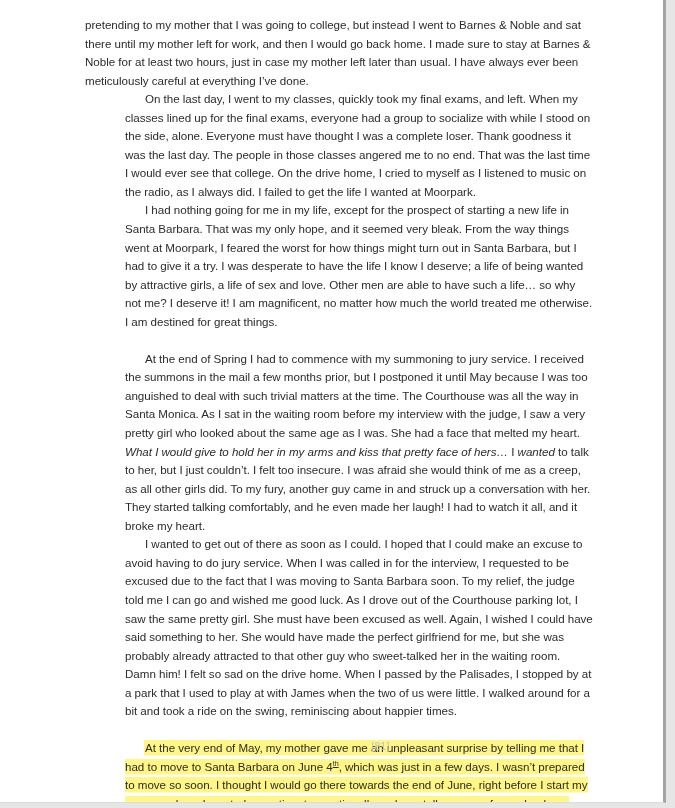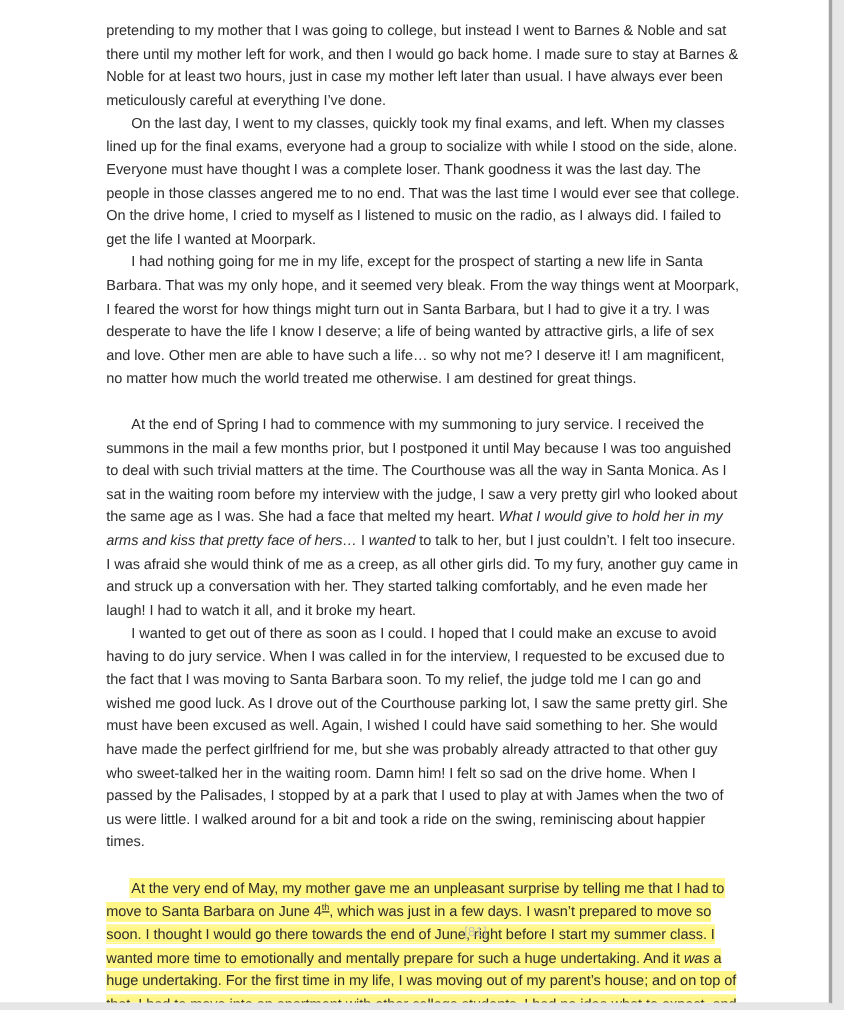--- a/index.html
+++ b/index.html
@@ -42,20 +42,21 @@
     margin: 0;
     font-size: 11.6px;
     line-height: 18.55px;
     color: #2b2b2b;
     text-align: left;
     letter-spacing: -0.02px;
     word-spacing: -0.05px;
   }
   .para.indent {
     text-indent: 20px;
+    margin-left: 40px;
   }
   .spacer-line {
     height: 18.55px;
   }
   .para.hl-block {
     background: transparent;
   }
   .para.hl-block .hl-run {
     background: #fff685;
     box-shadow: 0 0 0 1.5px #fff685;

